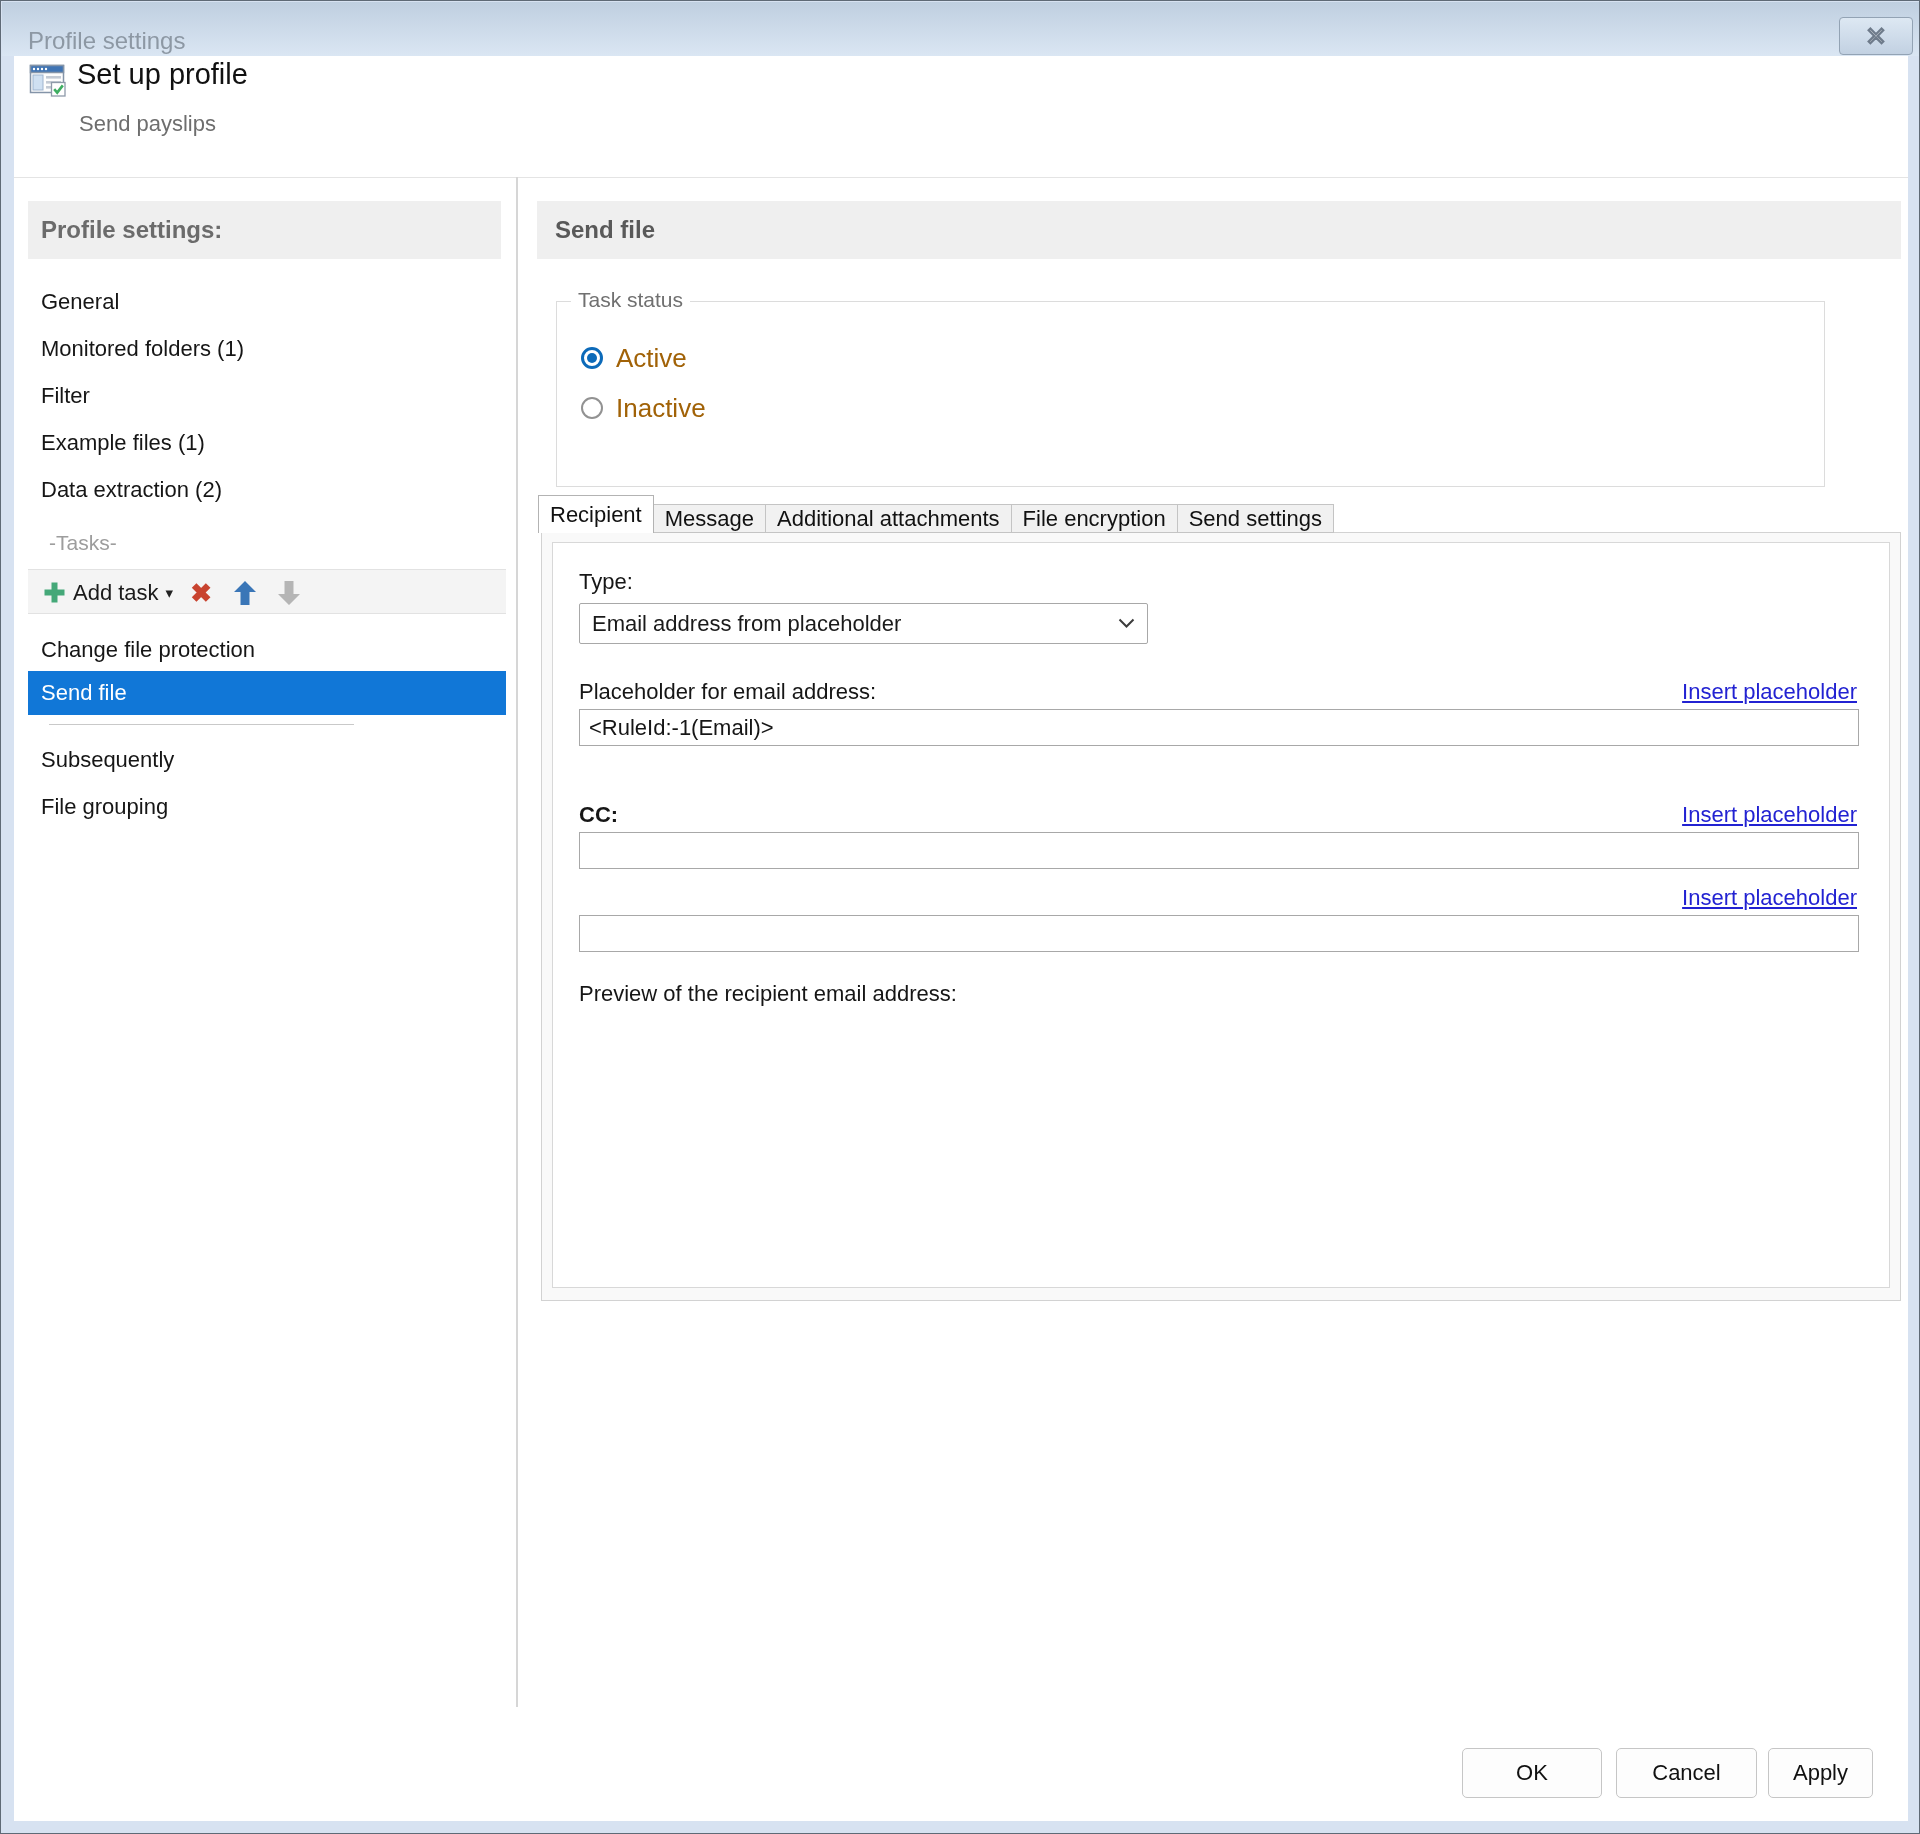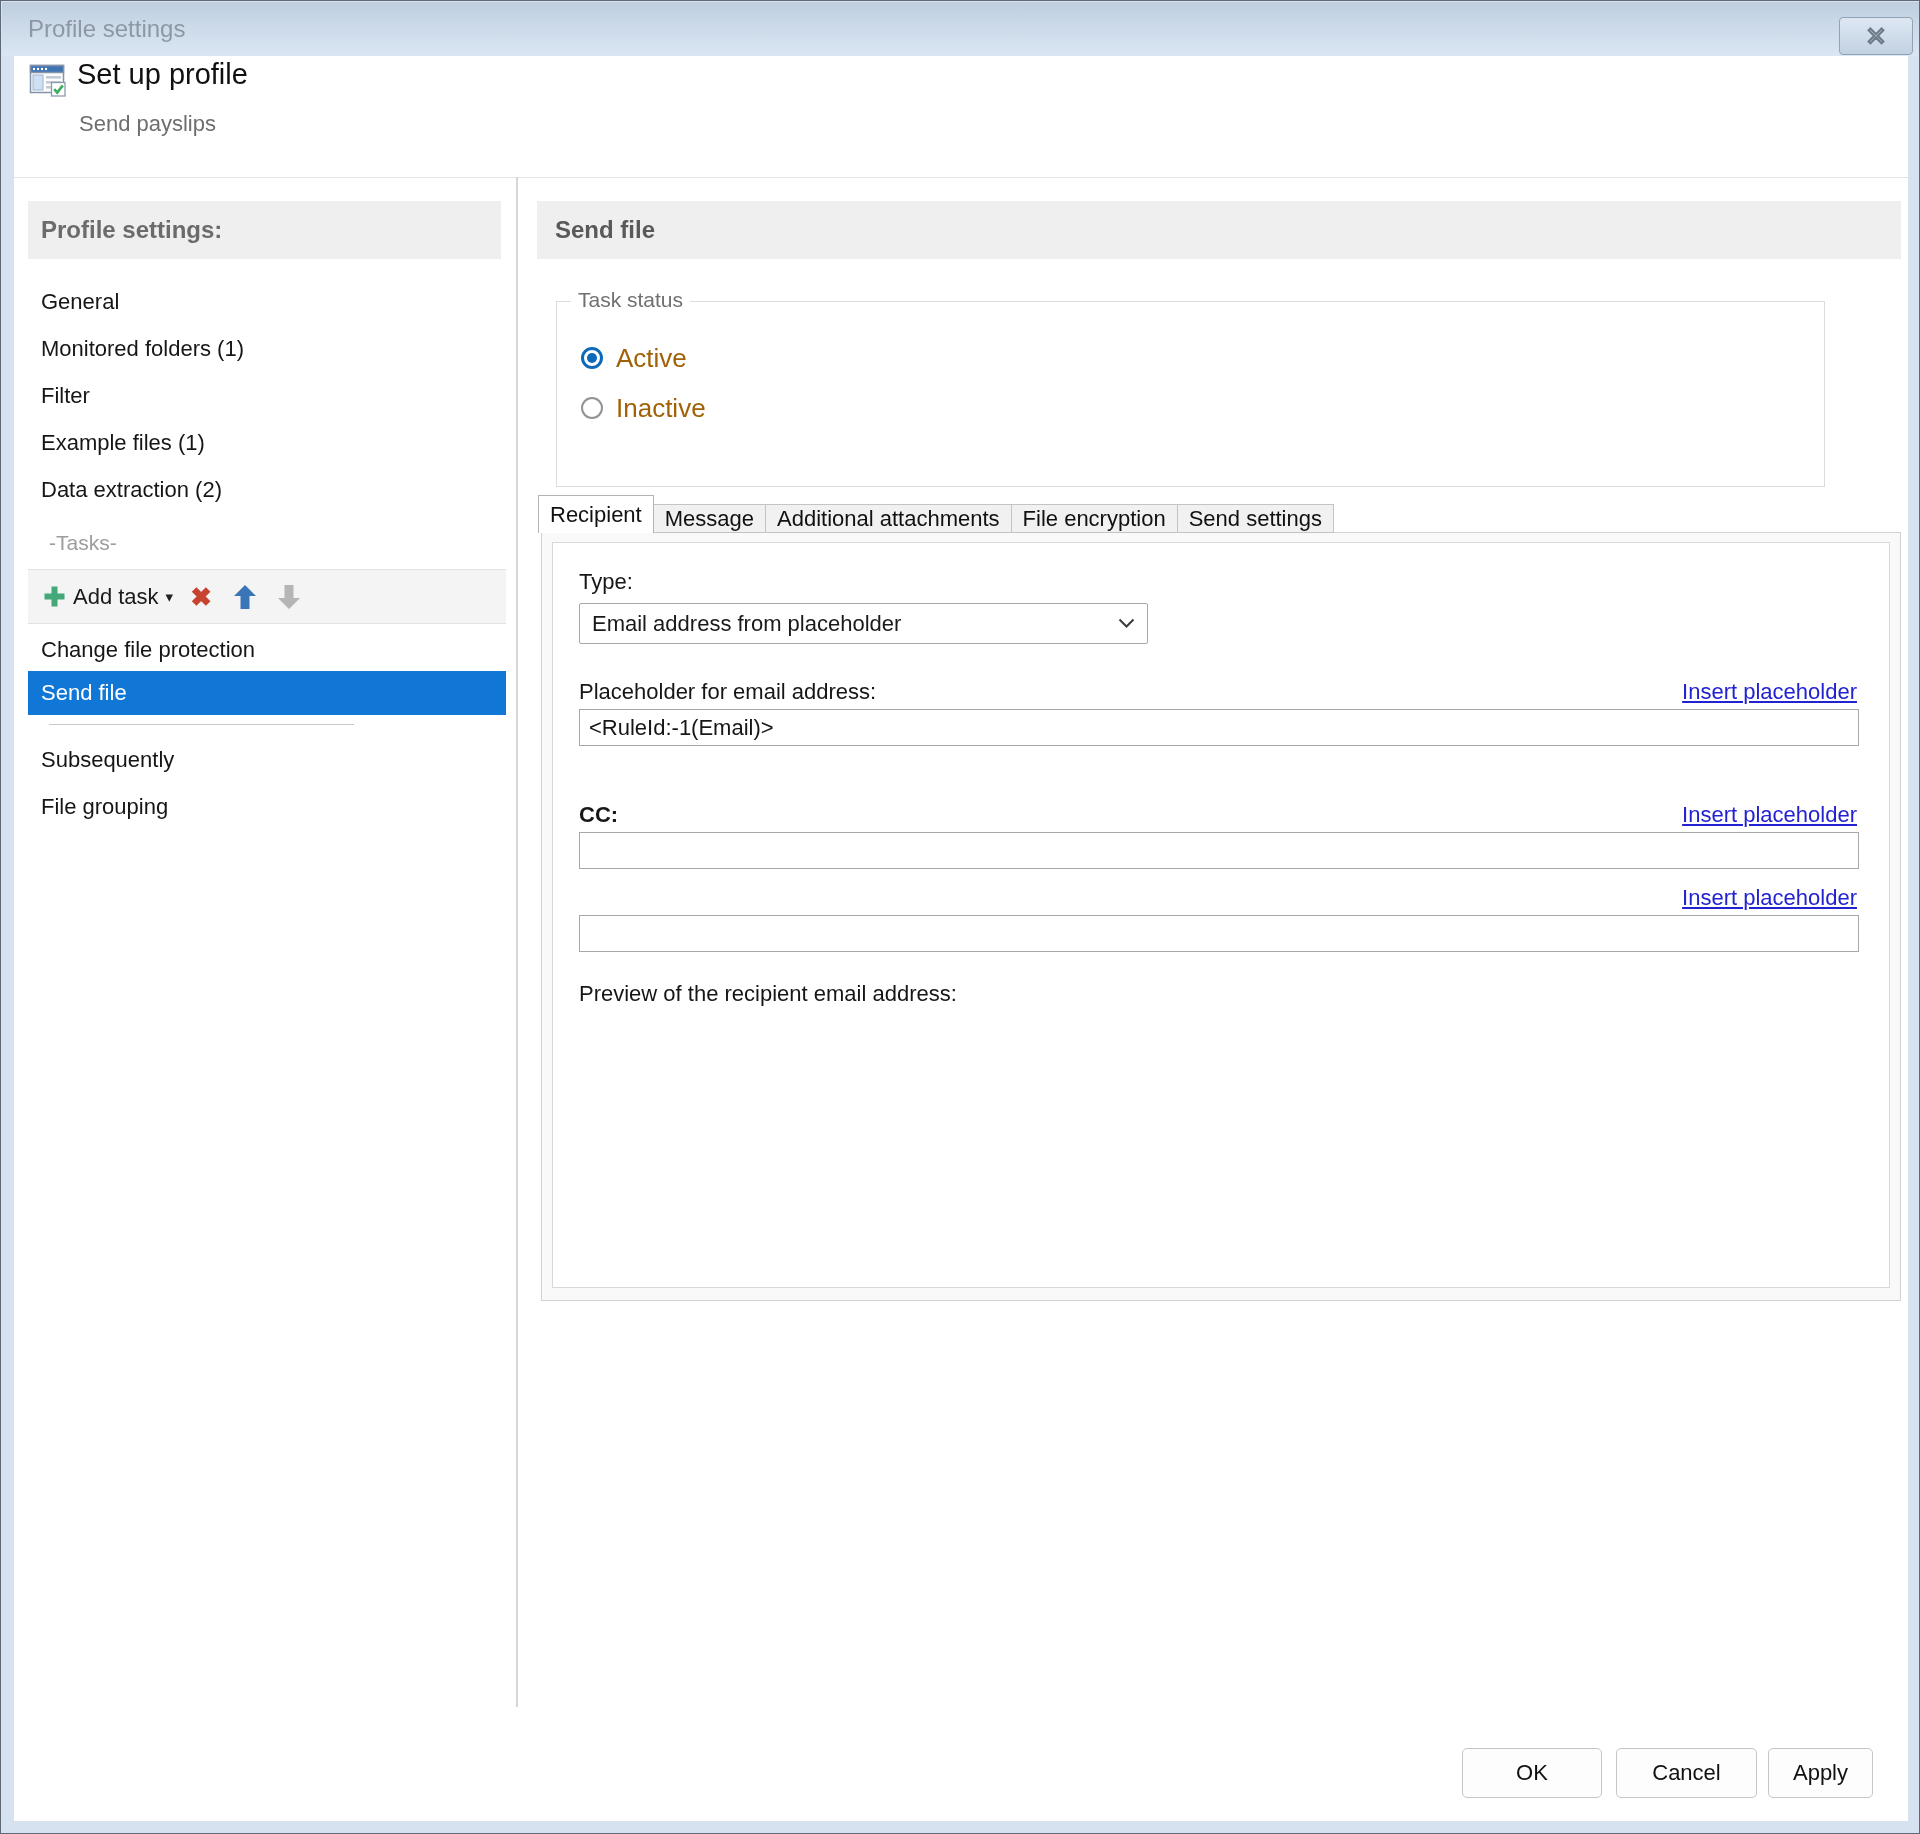--- a/index.html
+++ b/index.html
@@ -8,21 +8,21 @@
 
   .window {
     position:relative; width:1920px; height:1834px;
     background:#d7e2f1; border:1px solid #5f6a76; overflow:hidden;
   }
   .titlebar {
     position:absolute; left:1px; top:1px; width:1918px; height:54px;
     background:linear-gradient(#bfcfe0,#dae6f3);
   }
   .titlebar-text {
-    position:absolute; left:26px; top:0; height:54px; line-height:54px;
+    position:absolute; left:26px; top:12px; height:54px; line-height:54px;
     font-size:24px; color:#8d98a4;
   }
   .close-btn {
     position:absolute; left:1837px; top:15px; width:74px; height:38px;
     border:1px solid #93a3b4; border-radius:4px;
     background:linear-gradient(#dde8f3,#c2d1e2);
     display:flex; align-items:center; justify-content:center; cursor:default;
   }
   .close-x {
     font-size:25px; font-weight:bold; color:#fbfbfb;
@@ -47,23 +47,23 @@
   }
   .side-item {
     position:absolute; left:27px; width:473px; height:42px;
     display:flex; align-items:center; padding-left:13px; font-size:22px; color:#161616;
   }
   .tasks-label {
     position:absolute; left:48px; top:524px; height:36px; display:flex; align-items:center;
     font-size:21px; color:#9d9d9d;
   }
   .task-toolbar {
-    position:absolute; left:27px; top:568px; width:478px; height:55px;
+    position:absolute; left:27px; top:568px; width:478px; height:45px;
     background:#f4f4f4; border-top:1px solid #e2e2e2; border-bottom:1px solid #e2e2e2;
-    display:flex; align-items:center; padding-left:10px;
+    display:flex; align-items:flex-start; padding-left:10px;
   }
   .tb-addtask { display:flex; align-items:center; height:45px; padding:0 6px; }
   .tb-addtask-label { font-size:22px; margin-left:8px; }
   .tb-caret { font-size:15px; color:#222; margin-left:7px; }
   .tb-btn { display:flex; align-items:center; justify-content:center; width:44px; height:45px; }
   .x-glyph { font-size:26px; font-weight:bold; color:#c8432f; line-height:1; }
   .side-sel {
     position:absolute; left:27px; top:670px; width:478px; height:44px;
     background:#1177d7; color:#ffffff; display:flex; align-items:center;
     padding-left:13px; font-size:22px;

